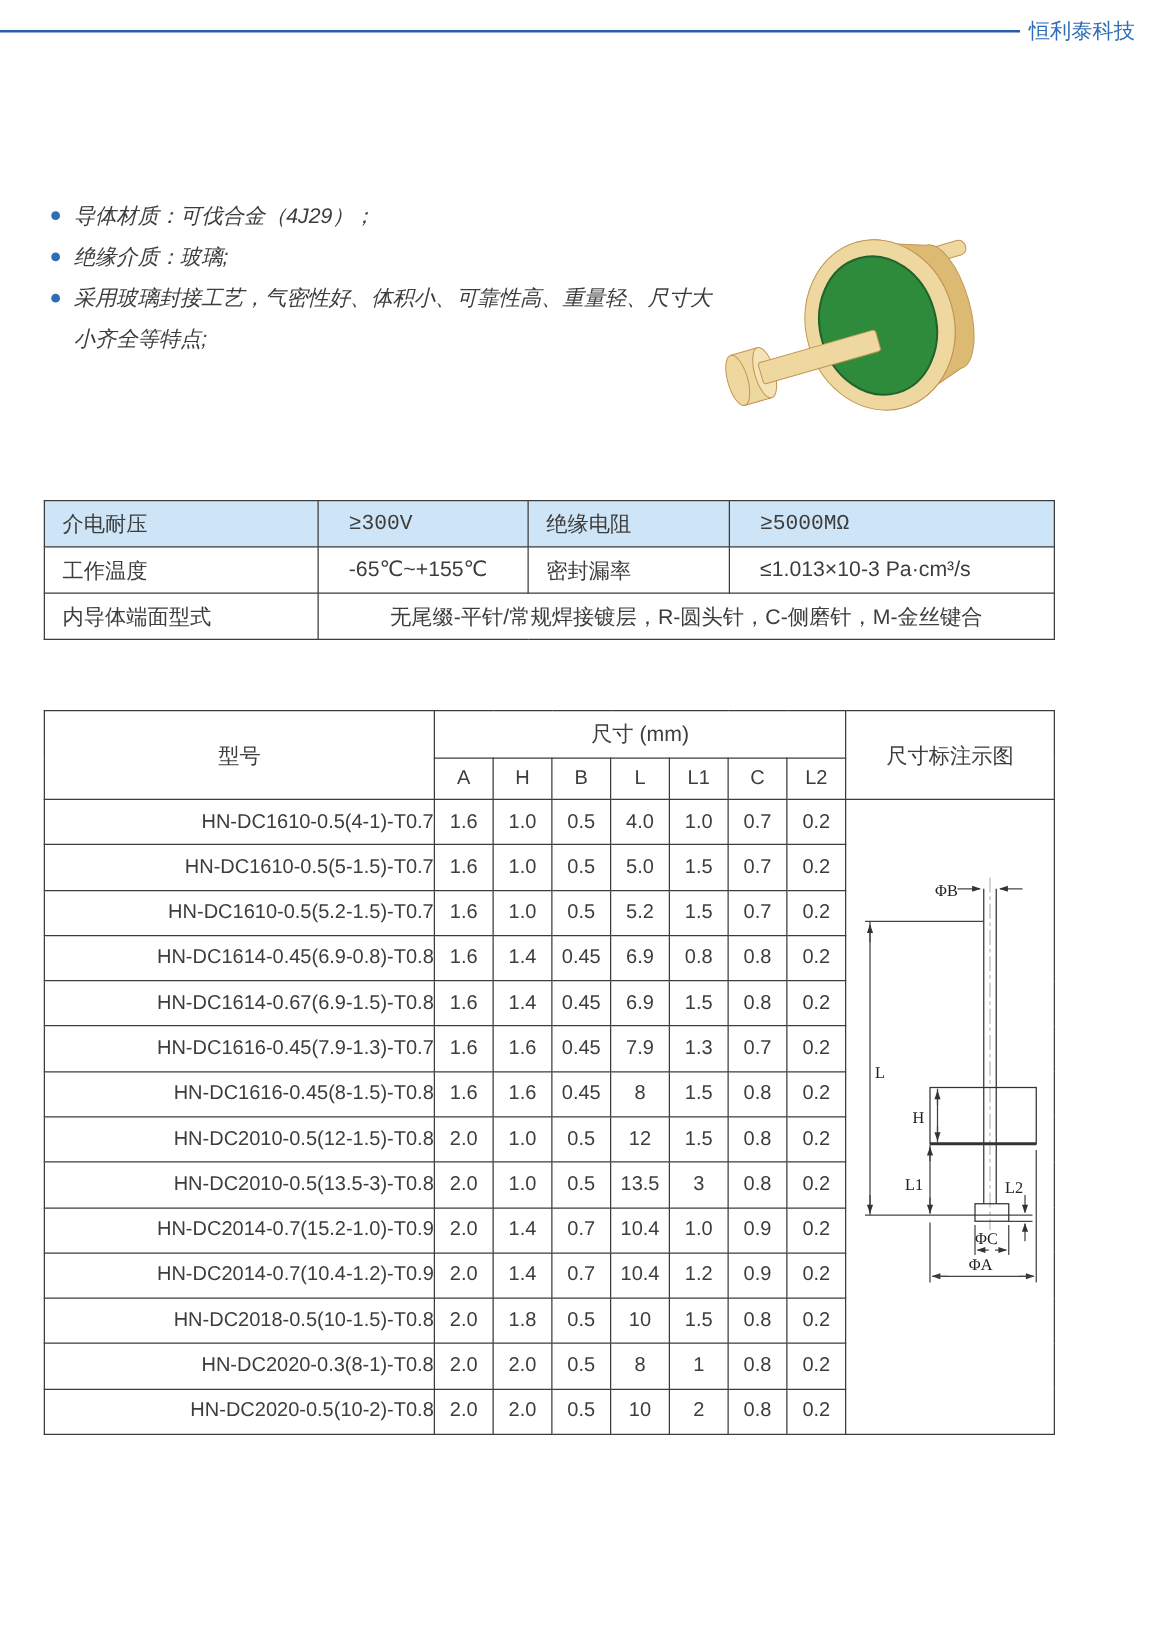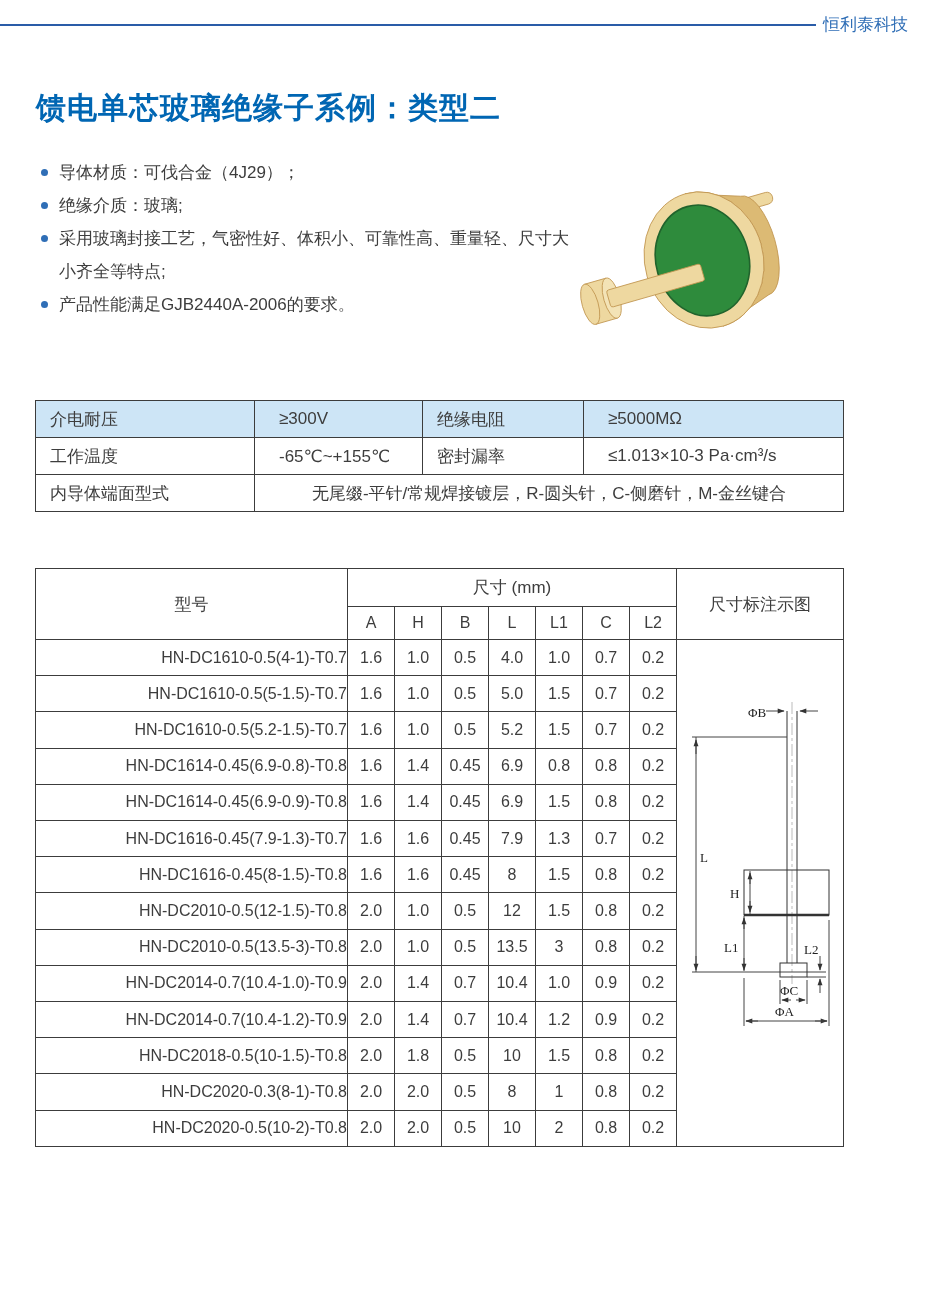--- a/index.html
+++ b/index.html
@@ -6,31 +6,31 @@
   .page{position:relative;width:925px;height:1219px;background:#fff;overflow:hidden;
         font-family:"Liberation Sans","DejaVu Sans",sans-serif;color:var(--text,#3d3d3d);}
   
   .rule{position:absolute;left:0;top:24px;width:816px;height:2px;background:var(--rule,#2a5ca8);}
   .logo{position:absolute;left:823px;top:13px;font-size:17px;font-weight:500;color:var(--accent2,#2f6eb6);white-space:nowrap;}
   
   .title{position:absolute;left:36px;top:88px;margin:0;font-size:30px;font-weight:bold;
          color:var(--accent,#0066b3);letter-spacing:1px;white-space:nowrap;}
   
   .bullets{position:absolute;left:38px;top:156px;width:540px;margin:0;padding:0;list-style:none;
-           font-size:17px;line-height:33px;}
+           font-size:17px;line-height:33px;font-style:italic;}
   .bullets li{position:relative;padding-left:21px;}
   .bullets .dot{position:absolute;left:3px;top:13px;width:7px;height:7px;border-radius:50%;
                 background:var(--accent2,#2f6eb6);}
   
   .prod{position:absolute;left:578px;top:172px;width:220px;height:170px;}
   
   table{border-collapse:collapse;table-layout:fixed;}
   .spec{position:absolute;left:35px;top:400px;width:808px;font-size:17px;}
   .spec td{border:1px solid var(--border,#3c3c3c);height:36px;padding:0 0 0 14px;vertical-align:middle;}
-  .spec tr.blue td{background:var(--spec_bg,#cde5f6);}
+  .spec tr.blue td{background:var(--spec_bg,#cde5f6);font-family:Liberation Mono, monospace;}
   .spec td.v{padding-left:24px;}
   .spec td.mv{text-align:center;padding-left:0;margin-top:15px;}
   
   .dims{position:absolute;left:35px;top:568px;width:808px;font-size:16px;text-align:center;}
   .dims th,.dims td{border:1px solid var(--border,#3c3c3c);font-weight:normal;padding:0;vertical-align:middle;}
   .dims thead tr.h1 th{height:37px;font-size:17px;}
   .dims thead tr.h2 th{height:32px;}
   .dims th.dg{font-size:16px;}
   .dims tbody td{height:35px;}
   .dims td.mod{text-align:right;padding-left:26px;white-space:nowrap;}
@@ -52,27 +52,25 @@
   .sq2{position:absolute;left:877px;top:1266px;width:48px;height:22px;background:var(--footer_dark,#1b5ea9);}
 </style>
 </head>
 <body>
 
 <div class="page">
 
   <div class="rule"></div>
   <div class="logo">恒利泰科技</div>
 
-  <h1 class="title">馈电单芯玻璃绝缘子系例：类型二</h1>
 
   <ul class="bullets">
     <li><span class="dot"></span><span>导体材质：可伐合金（4J29）；</span></li>
     <li><span class="dot"></span><span>绝缘介质：玻璃;</span></li>
     <li><span class="dot"></span><span>采用玻璃封接工艺，气密性好、体积小、可靠性高、重量轻、尺寸大小齐全等特点;</span></li>
-    <li><span class="dot"></span><span>产品性能满足GJB2440A-2006的要求。</span></li>
   </ul>
 
   <svg class="prod" viewBox="0 0 220 170" aria-hidden="true">
     <g transform="translate(126,88) rotate(-16) scale(0.8)">
       <rect class="f-tan" x="58" y="-60" width="46" height="15" rx="7"></rect>
       <path class="f-tand" d="M 0,-86 A 74,86 0 0 1 0,86 L 66,64 A 26,64 0 0 0 66,-64 Z"></path>
       <ellipse class="f-tan" cx="0" cy="0" rx="74" ry="86"></ellipse>
       <ellipse class="f-green" cx="-2" cy="0" rx="58" ry="70"></ellipse>
       <rect class="f-tan" x="-152" y="-12" width="28" height="52"></rect>
       <ellipse class="f-tan" cx="-152" cy="14" rx="10" ry="26"></ellipse>
@@ -230,21 +228,21 @@
           <td class="mod">HN-DC1614-0.45(6.9-0.8)-T0.8</td>
           <td>1.6</td>
           <td>1.4</td>
           <td>0.45</td>
           <td>6.9</td>
           <td>0.8</td>
           <td>0.8</td>
           <td>0.2</td>
         </tr>
       <tr>
-          <td class="mod">HN-DC1614-0.45(6.9-0.9)-T0.8</td>
+          <td class="mod">HN-DC1614-0.67(6.9-1.5)-T0.8</td>
           <td>1.6</td>
           <td>1.4</td>
           <td>0.45</td>
           <td>6.9</td>
           <td>1.5</td>
           <td>0.8</td>
           <td>0.2</td>
         </tr>
       <tr>
           <td class="mod">HN-DC1616-0.45(7.9-1.3)-T0.7</td>
@@ -280,21 +278,21 @@
           <td class="mod">HN-DC2010-0.5(13.5-3)-T0.8</td>
           <td>2.0</td>
           <td>1.0</td>
           <td>0.5</td>
           <td>13.5</td>
           <td>3</td>
           <td>0.8</td>
           <td>0.2</td>
         </tr>
       <tr>
-          <td class="mod">HN-DC2014-0.7(10.4-1.0)-T0.9</td>
+          <td class="mod">HN-DC2014-0.7(15.2-1.0)-T0.9</td>
           <td>2.0</td>
           <td>1.4</td>
           <td>0.7</td>
           <td>10.4</td>
           <td>1.0</td>
           <td>0.9</td>
           <td>0.2</td>
         </tr>
       <tr>
           <td class="mod">HN-DC2014-0.7(10.4-1.2)-T0.9</td>

